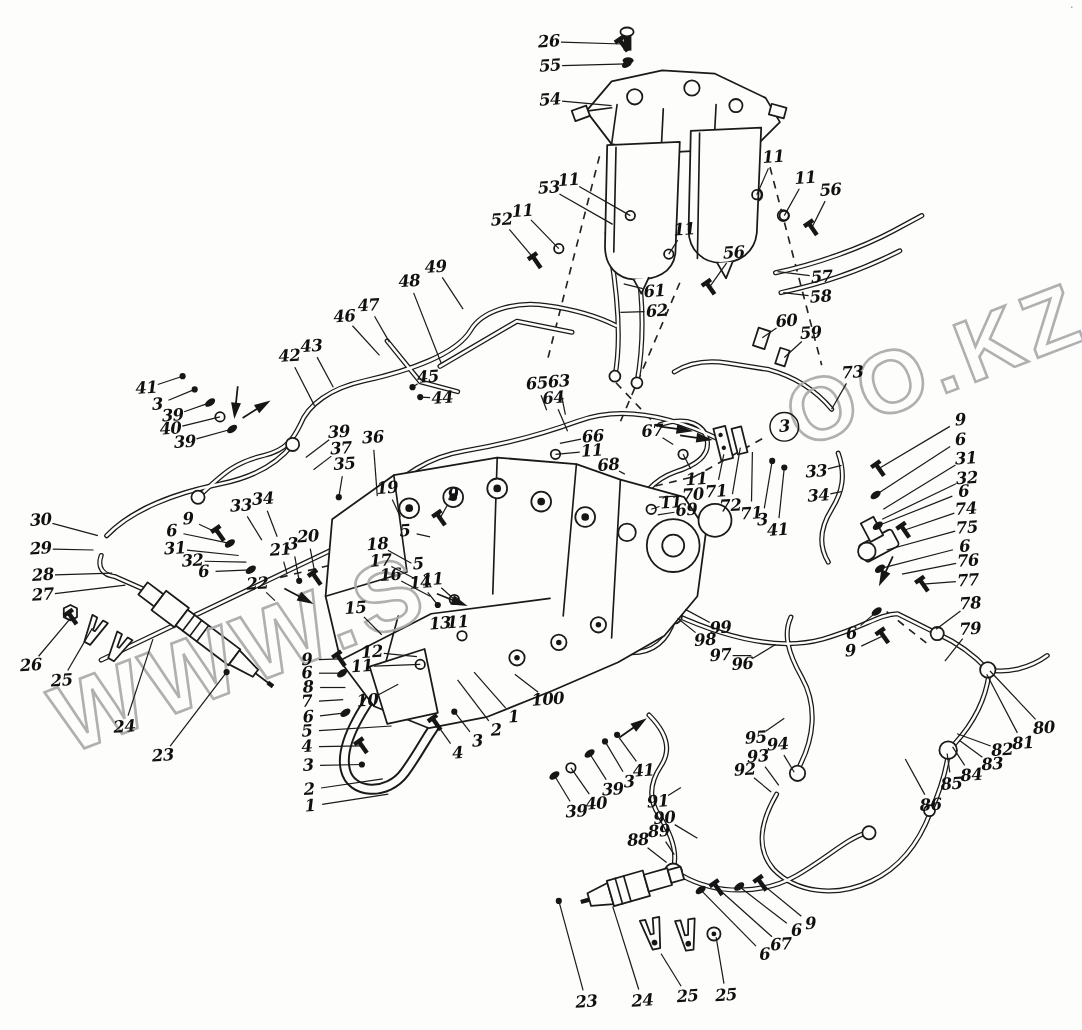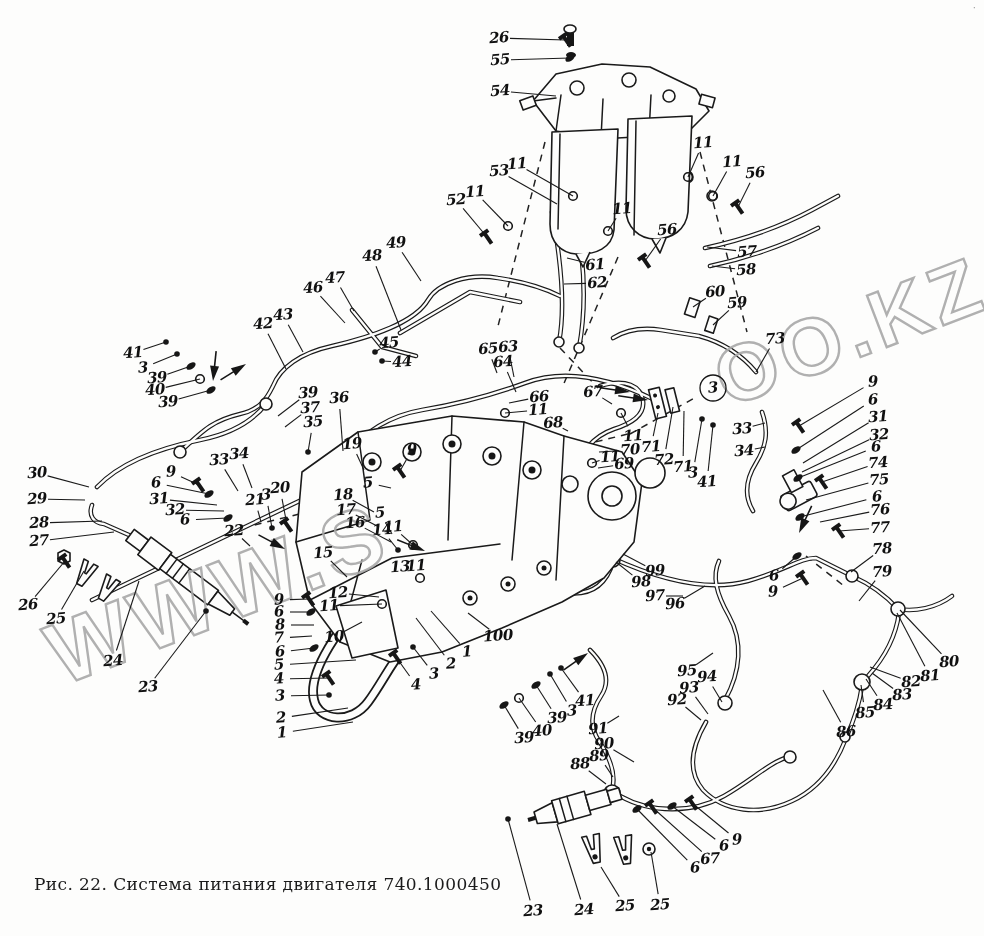--- a/index.html
+++ b/index.html
@@ -640,15 +640,14 @@
       <div class="co" style="left: 416px; top: 685px;">4</div>
       <div class="co" style="left: 368px; top: 483px;">5</div>
       <div class="co" style="left: 343px; top: 495px;">18</div>
       <div class="co" style="left: 346px; top: 510px;">17</div>
       <div class="co" style="left: 355px; top: 523px;">16</div>
       <div class="co" style="left: 380px; top: 513px;">5</div>
       <div class="co" style="left: 382px; top: 530px;">14</div>
       <div class="co" style="left: 393px; top: 527px;">11</div>
     </div>
 
-  <div class="caption">Рис. 22. Система питания двигателя 740.1000450</div>
   <div class="corner">·</div>
 </div>
 
 </body></html>

